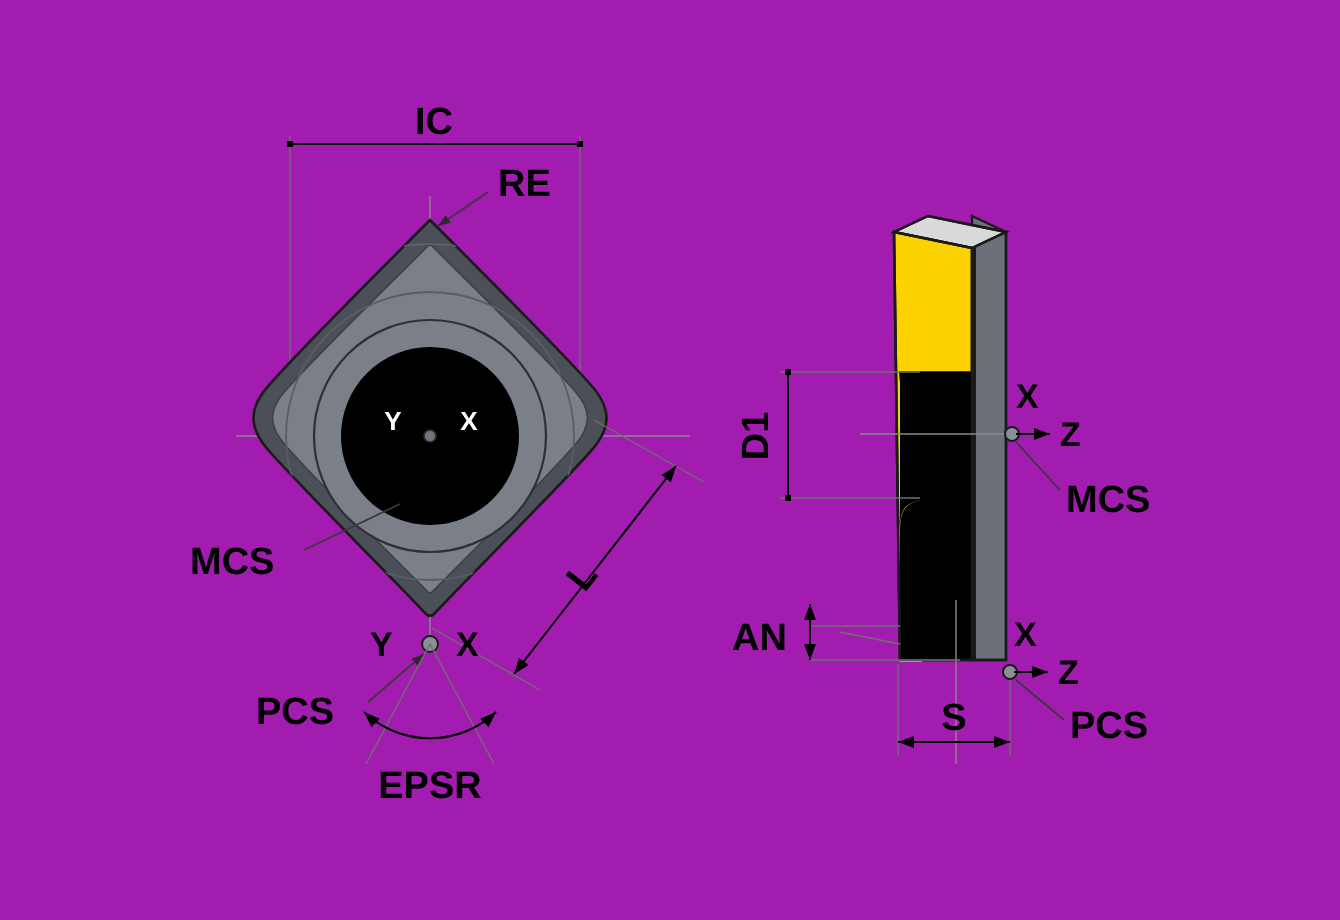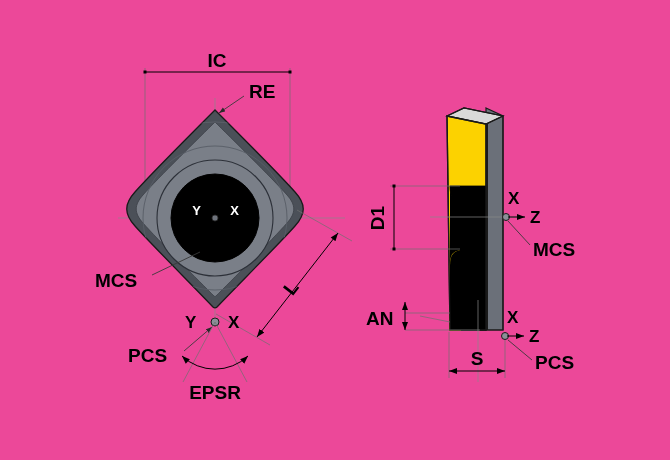--- a/index.html
+++ b/index.html
@@ -1,18 +1,18 @@
 <!DOCTYPE html>
 <html><head>
 <meta charset="utf-8">
 <style>
   html,body{margin:0;padding:0;background:#ffffff;}
   body{width:670px;height:460px;overflow:hidden;
        font-family:"Liberation Sans",sans-serif;}
-  #stage{position:relative;width:670px;height:460px;background:#ec4899;}
+  #stage{position:relative;width:670px;height:460px;background:#a21caf;}
   svg{display:block;}
   .lbl{font-family:"Liberation Sans",sans-serif;font-weight:bold;fill:#000;}
   .lbl-lg{font-size:19px;}
   .lbl-md{font-size:17px;}
   .lbl-w{fill:#ffffff;font-weight:bold;font-size:13px;}
   .thin2{stroke:#000;stroke-width:1;fill:none;}
   .constr{stroke:#707070;stroke-width:0.7;fill:none;}
   .ctr{stroke:#8a8a8a;stroke-width:0.7;fill:none;}
   .out{stroke:#1a1a1a;stroke-width:1.3;}
   .leader{stroke:#3a3a3a;stroke-width:0.9;fill:none;}

